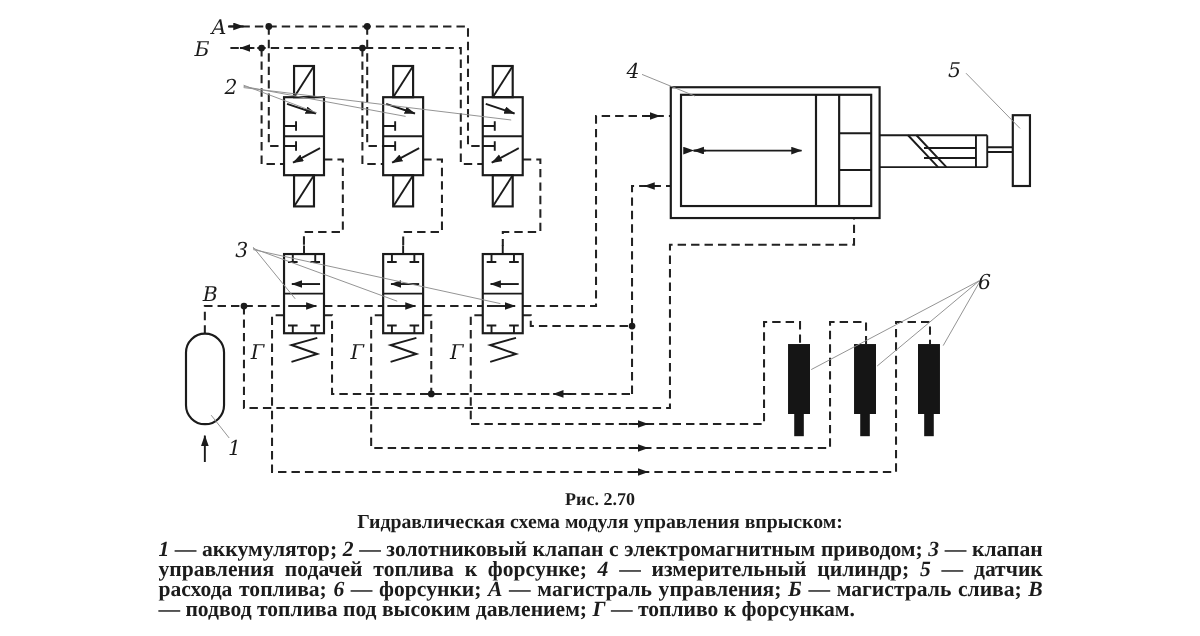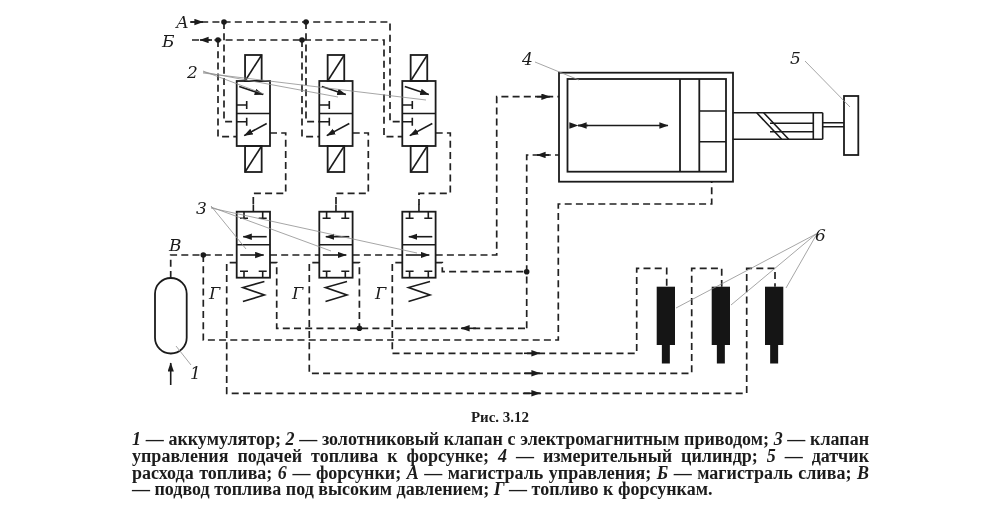--- a/index.html
+++ b/index.html
@@ -149,18 +149,19 @@
   <text class="lbl" x="375" y="299">Г</text>
   <text class="lbl" x="190" y="379">1</text>
   <text class="lbl" x="187" y="78">2</text>
   <text class="lbl" x="196" y="214">3</text>
   <text class="lbl" x="522" y="65">4</text>
   <text class="lbl" x="790" y="64">5</text>
   <text class="lbl" x="815" y="241">6</text>
 </svg>
 
 <div class="caption">
-  <div class="cap-num">Рис. 3.12</div>
+  <div class="cap-num">Рис. 2.70</div>
+  <div class="cap-title">Гидравлическая схема модуля управления впрыском:</div>
 </div>
 
 <div class="legend" id="legend"><i>1</i> — аккумулятор; <i>2</i> — золотниковый клапан с электромагнитным приводом; <i>3</i> — клапан управления подачей топлива к форсунке; <i>4</i> — измерительный цилиндр; <i>5</i> — датчик расхода топлива; <i>6</i> — форсунки; <i>А</i> — магистраль управления; <i>Б</i> — магистраль слива; <i>В</i> — подвод топлива под высоким давлением; <i>Г</i> — топливо к форсункам.</div>
 
 </div>
 
 </body></html>

